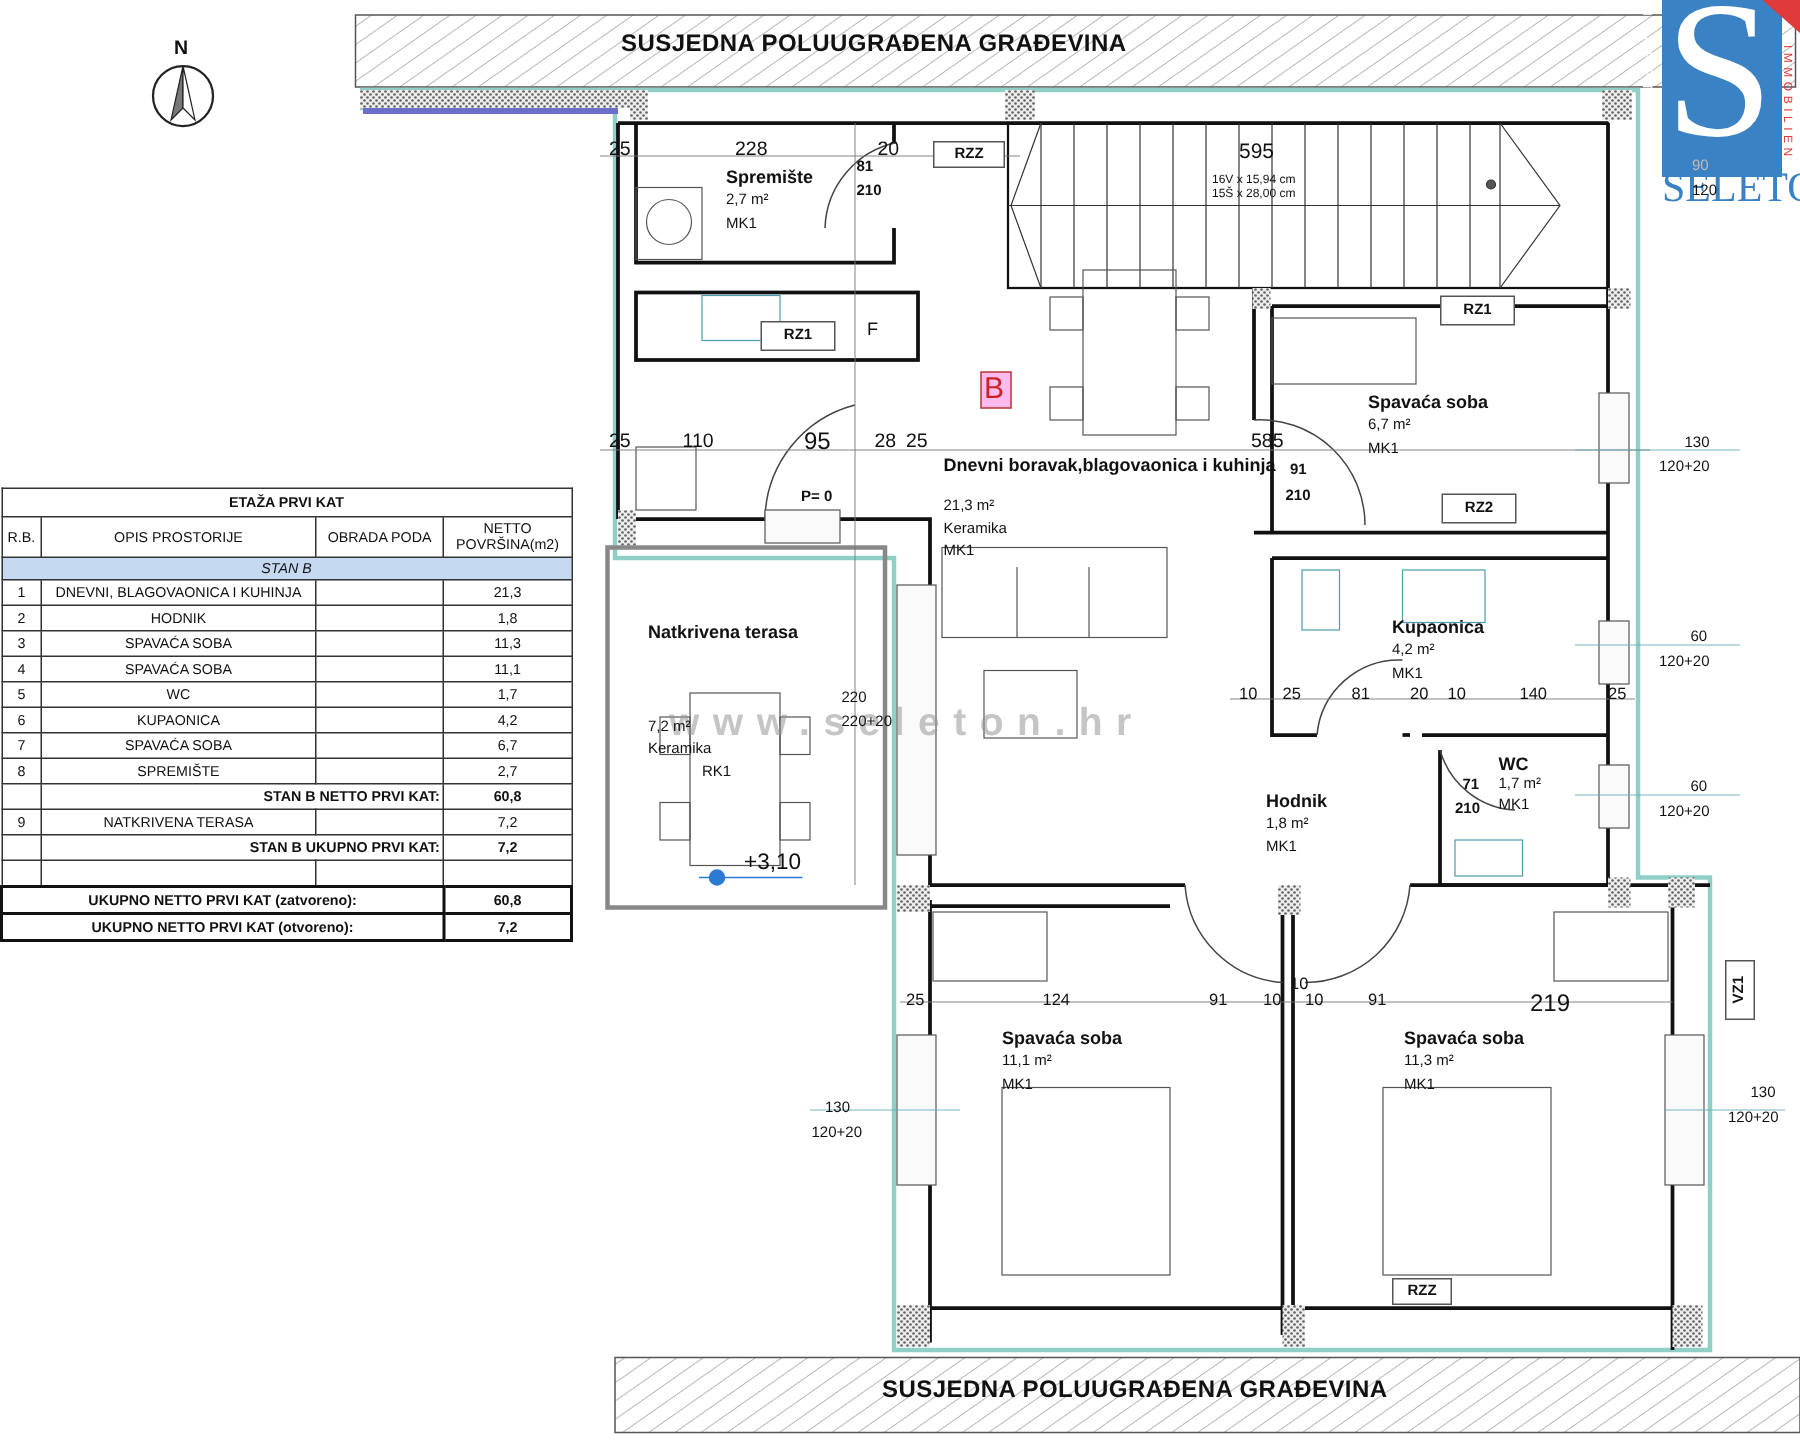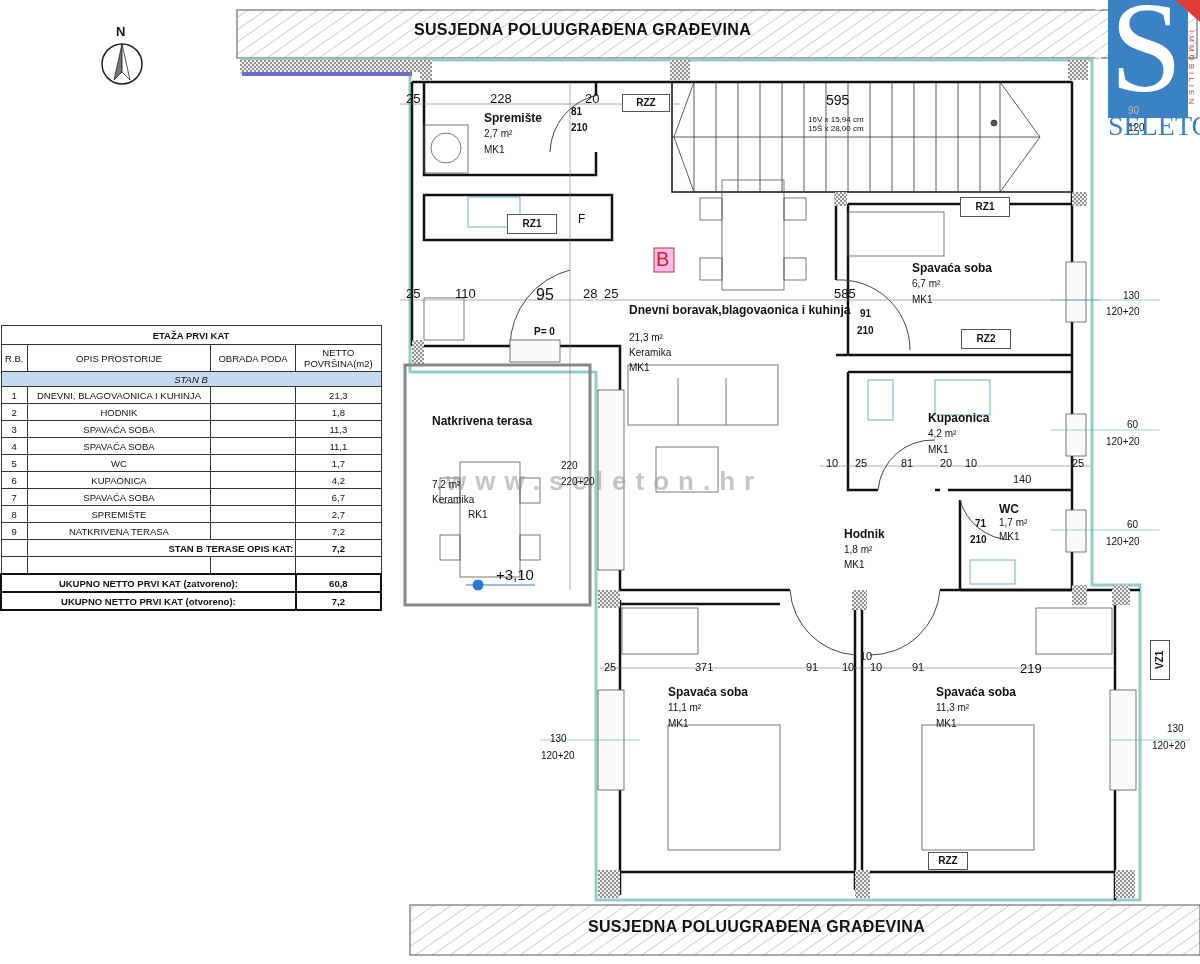--- a/index.html
+++ b/index.html
@@ -308,32 +308,32 @@
 <div class="abs" style="left:1106px;top:306px;font-size:10px;">120+20</div>
 <div class="abs" style="left:1127px;top:419px;font-size:10px;">60</div>
 <div class="abs" style="left:1106px;top:436px;font-size:10px;">120+20</div>
 <div class="abs" style="left:1127px;top:519px;font-size:10px;">60</div>
 <div class="abs" style="left:1106px;top:536px;font-size:10px;">120+20</div>
 <div class="abs" style="left:826px;top:457px;font-size:11px;">10</div>
 <div class="abs" style="left:855px;top:457px;font-size:11px;">25</div>
 <div class="abs" style="left:901px;top:457px;font-size:11px;">81</div>
 <div class="abs" style="left:940px;top:457px;font-size:11px;">20</div>
 <div class="abs" style="left:965px;top:457px;font-size:11px;">10</div>
-<div class="abs" style="left:1013px;top:457px;font-size:11px;margin-top:16px;">140</div>
+<div class="abs" style="left:1013px;top:457px;font-size:11px;">140</div>
 <div class="abs" style="left:1072px;top:457px;font-size:11px;">25</div>
 <div class="abs" style="left:975px;top:518px;font-size:10px;font-weight:bold;">71</div>
 <div class="abs" style="left:970px;top:534px;font-size:10px;font-weight:bold;">210</div>
 <div class="abs" style="left:604px;top:661px;font-size:11px;">25</div>
-<div class="abs" style="left:695px;top:661px;font-size:11px;">371</div>
+<div class="abs" style="left:695px;top:661px;font-size:11px;">124</div>
 <div class="abs" style="left:806px;top:661px;font-size:11px;">91</div>
 <div class="abs" style="left:842px;top:661px;font-size:11px;">10</div>
 <div class="abs" style="left:860px;top:650px;font-size:11px;">10</div>
 <div class="abs" style="left:870px;top:661px;font-size:11px;">10</div>
 <div class="abs" style="left:912px;top:661px;font-size:11px;">91</div>
-<div class="abs" style="left:1020px;top:661px;font-size:13px;">219</div>
+<div class="abs" style="left:1020px;top:661px;font-size:16px;">219</div>
 <div class="abs" style="left:550px;top:733px;font-size:10px;">130</div>
 <div class="abs" style="left:541px;top:750px;font-size:10px;">120+20</div>
 <div class="abs" style="left:1167px;top:723px;font-size:10px;">130</div>
 <div class="abs" style="left:1152px;top:740px;font-size:10px;">120+20</div>
 <div class="abs" style="left:561px;top:460px;font-size:10px;">220</div>
 <div class="abs" style="left:561px;top:476px;font-size:10px;">220+20</div>
 <div class="abs" style="left:1128px;top:105px;font-size:10px;color:#bbb;">90</div>
 <div class="abs" style="left:1128px;top:122px;font-size:10px;">120</div>
 
 <table class="room-table">
@@ -391,29 +391,34 @@
         <td>SPAVAĆA SOBA</td>
         <td></td>
         <td>6,7</td>
       </tr>
   <tr>
         <td>8</td>
         <td>SPREMIŠTE</td>
         <td></td>
         <td>2,7</td>
       </tr>
+  <tr class="subtotal">
+    <td></td>
+    <td colspan="2" style="text-align:right;">STAN B NETTO PRVI KAT:</td>
+    <td>60,8</td>
+  </tr>
   <tr>
         <td>9</td>
         <td>NATKRIVENA TERASA</td>
         <td></td>
         <td>7,2</td>
       </tr>
   <tr class="subtotal">
     <td></td>
-    <td colspan="2" style="text-align:right;">STAN B TERASE OPIS KAT:</td>
+    <td colspan="2" style="text-align:right;">STAN B UKUPNO PRVI KAT:</td>
     <td>7,2</td>
   </tr>
   <tr>
         <td></td>
         <td></td>
         <td></td>
         <td></td>
       </tr>
   <tr class="total">
     <td colspan="3">UKUPNO NETTO PRVI KAT (zatvoreno):</td>

